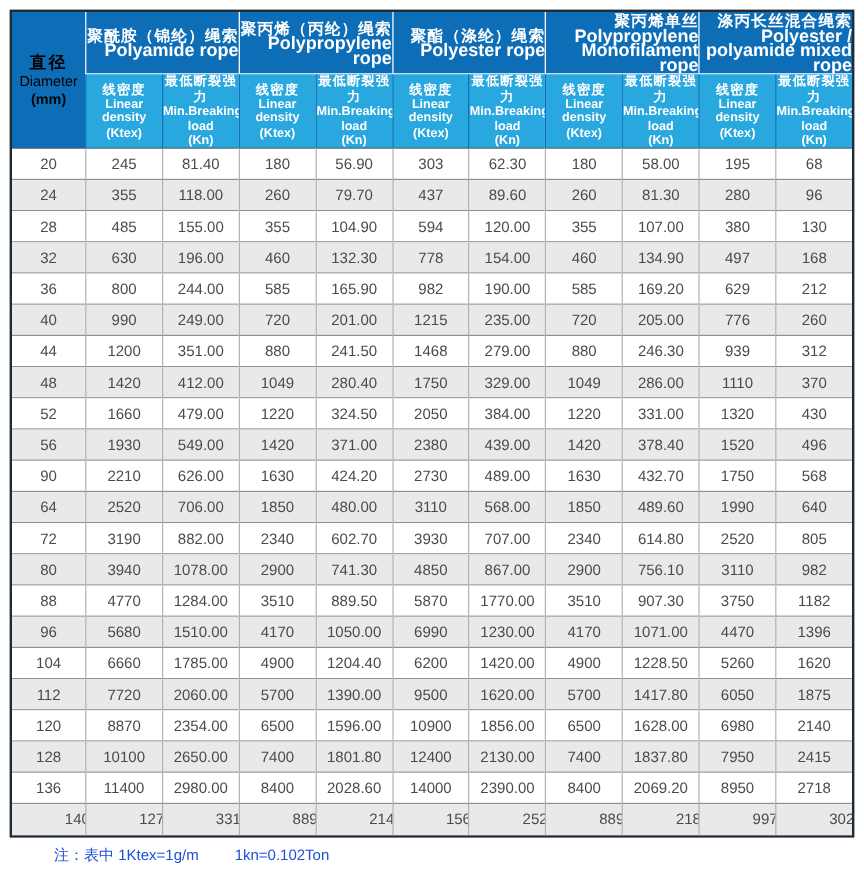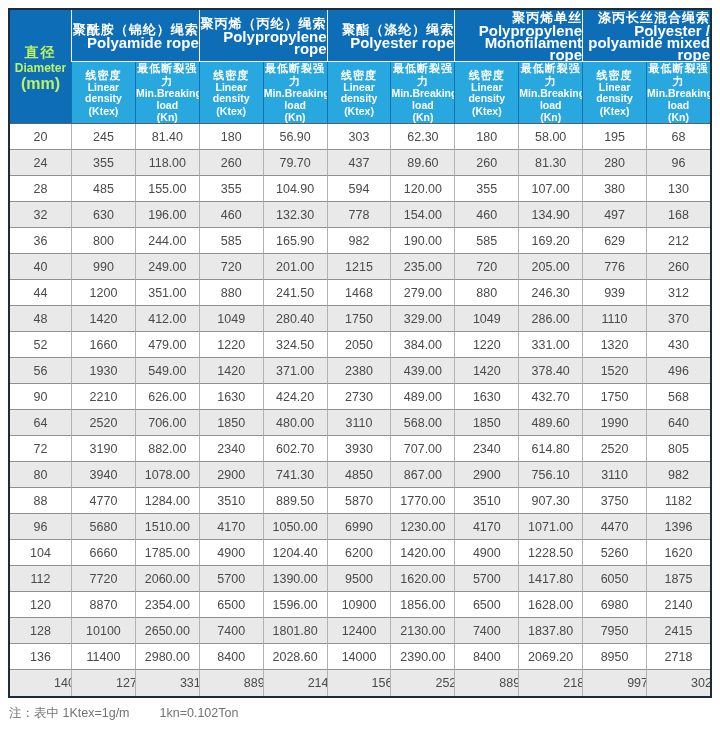--- a/index.html
+++ b/index.html
@@ -36,27 +36,27 @@
     height: 40px;
     border-left: 1px solid #f3f7fb;
     border-bottom: 1px solid #f3f7fb;
     text-align: right;
   }
   .top-th .zh { font-size: 13px; font-weight: bold; letter-spacing: 1px; line-height: 15px; }
   .top-th .en { font-size: 15px; font-weight: bold; line-height: 12px; }
   
   .diam-th {
     background: var(--dark-blue);
-    color: #bef264;
+    color: #000000;
     border-left: none;
     border-bottom: 1px solid #55606b;
   }
   .diam-th .zh { font-size: 14px; font-weight: bold; letter-spacing: 2px; line-height: 18px; }
-  .diam-th .en { font-size: 12px; font-weight: bold; line-height: 15px; }
-  .diam-th .unit { font-size: 16px; font-weight: bold; line-height: 15px; }
+  .diam-th .en { font-size: 12px; font-weight: normal; line-height: 15px; }
+  .diam-th .unit { font-size: 12px; font-weight: bold; line-height: 15px; }
   
   .sub-th {
     background: var(--light-blue);
     color: #fff;
     height: 59px;
     border-left: 1px solid #0f72b8;
     border-bottom: 1px solid #55606b;
     font-weight: bold;
   }
   .sub-th .sub-zh  { font-size: 11px; line-height: 13px; letter-spacing: 1px; }
@@ -72,21 +72,22 @@
     background: #ffffff;
   }
   tbody td:first-child { border-left: none; }
   tbody tr.stripe td { background: var(--stripe); }
   tbody tr:last-child td { border-bottom: none; padding-left: 44px; }
   
   .note {
     margin-top: 7px;
     padding-left: 1px;
     font-size: 12.5px;
-    color: #737373;
+    color: #1d4ed8;
+    margin-left: 36px;
   }
   .note .gap { display: inline-block; width: 30px; }
 </style>
 </head>
 <body>
 
 <div class="page">
   <table class="spec">
     <colgroup>
       <col style="width:61px">

